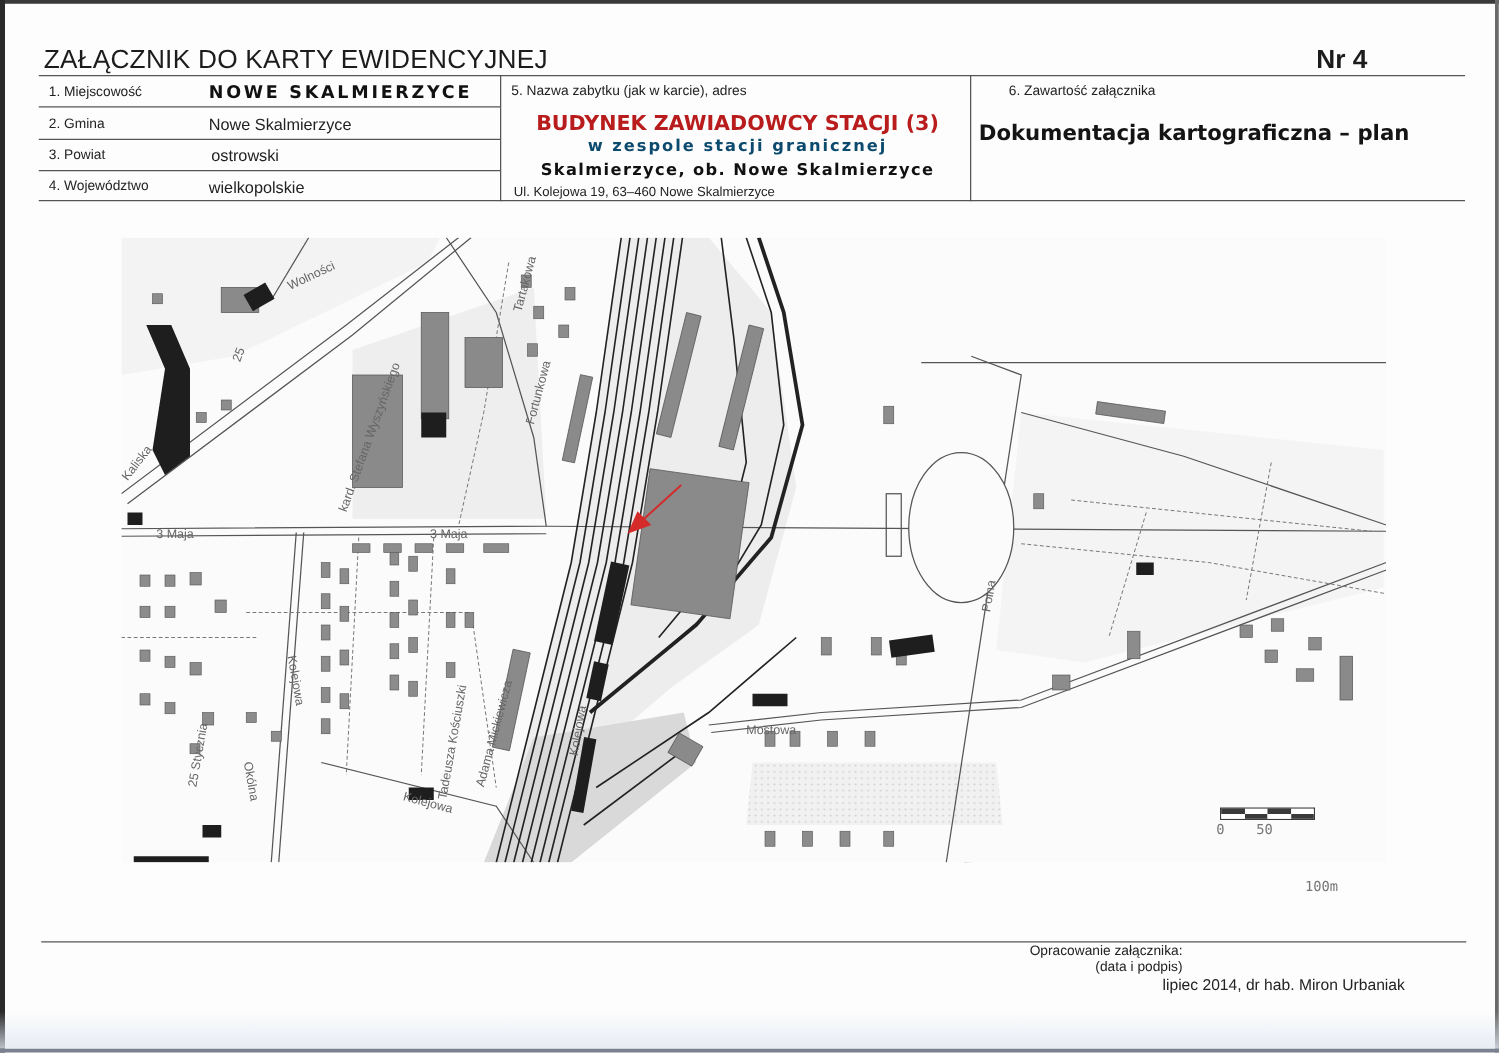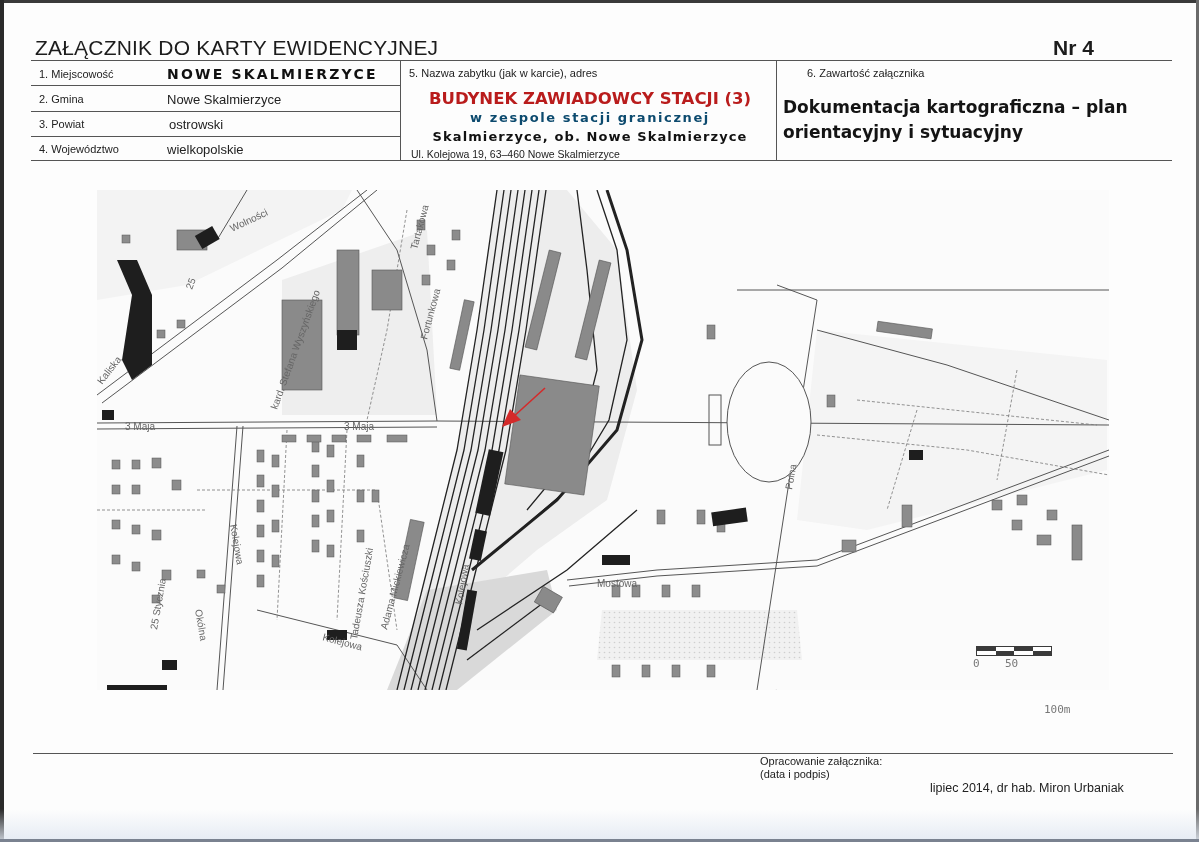--- a/index.html
+++ b/index.html
@@ -34,21 +34,21 @@
 
   .map { position: absolute; left: 97px; top: 190px; width: 1012px; height: 500px; overflow: hidden; background: #fbfbfb; }
   .map svg { position: absolute; left: 0; top: 0; }
 
   .scale { position: absolute; left: 976px; top: 646px; width: 76px; }
   .scale-bar { display: flex; height: 8px; border: 1px solid #3a3a3a; }
   .scale-bar span { flex: 1; }
   .scale-labels { position: relative; height: 14px; font-family: "DejaVu Sans Mono", monospace; font-size: 11px; color: #777; }
   .scale-labels span { position: absolute; top: 1px; }
 
-  .footer-label { position: absolute; left: 760px; width: 186px; text-align: left; top: 755px; font-size: 11px; line-height: 13px; color: #222; }
+  .footer-label { position: absolute; left: 760px; width: 186px; text-align: right; top: 755px; font-size: 11px; line-height: 13px; color: #222; }
   .footer-sign { position: absolute; left: 930px; top: 781px; font-size: 12.5px; color: #222; }
 </style>
 </head>
 <body>
 
 <div class="frame-top"></div>
 <div class="frame-left"></div>
 <div class="frame-right"></div>
 <div class="bottom-shade"></div>
 <div class="frame-bottom"></div>
@@ -76,21 +76,20 @@
 
   <div class="lbl" style="left:409px; top:67px;">5. Nazwa zabytku (jak w karcie), adres</div>
   <div class="c5-title">BUDYNEK ZAWIADOWCY STACJI (3)</div>
   <div class="c5-sub1">w zespole stacji granicznej</div>
   <div class="c5-sub2">Skalmierzyce, ob. Nowe Skalmierzyce</div>
   <div class="c5-addr">Ul. Kolejowa 19, 63–460 Nowe Skalmierzyce</div>
 
   <div class="lbl" style="left:783px; top:67px;padding-left:24px;">6. Zawartość załącznika</div>
   <div class="c6-text">
     <div>Dokumentacja kartograficzna – plan</div>
-    <div>orientacyjny i sytuacyjny</div>
   </div>
 </div>
 
 <div class="map">
   <svg width="1012" height="500" viewBox="0 0 1012 500">
     <defs>
       <pattern id="dots" width="5" height="5" patternUnits="userSpaceOnUse">
         <rect width="5" height="5" fill="#f1f1f1"></rect>
           <circle cx="2.5" cy="2.5" r="0.8" fill="#cfcfcf"></circle>
       </pattern>

